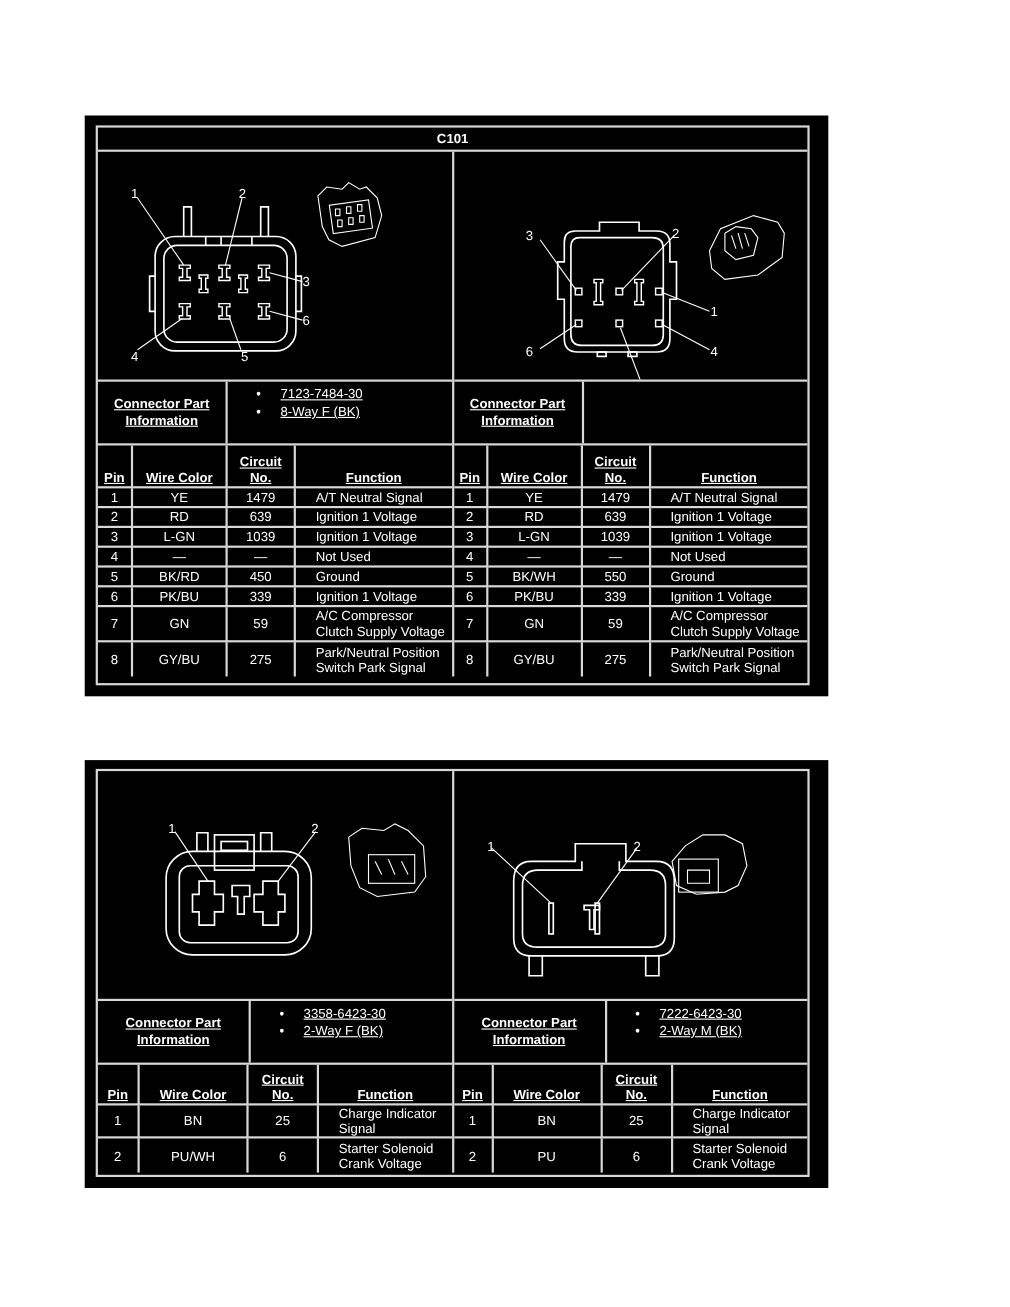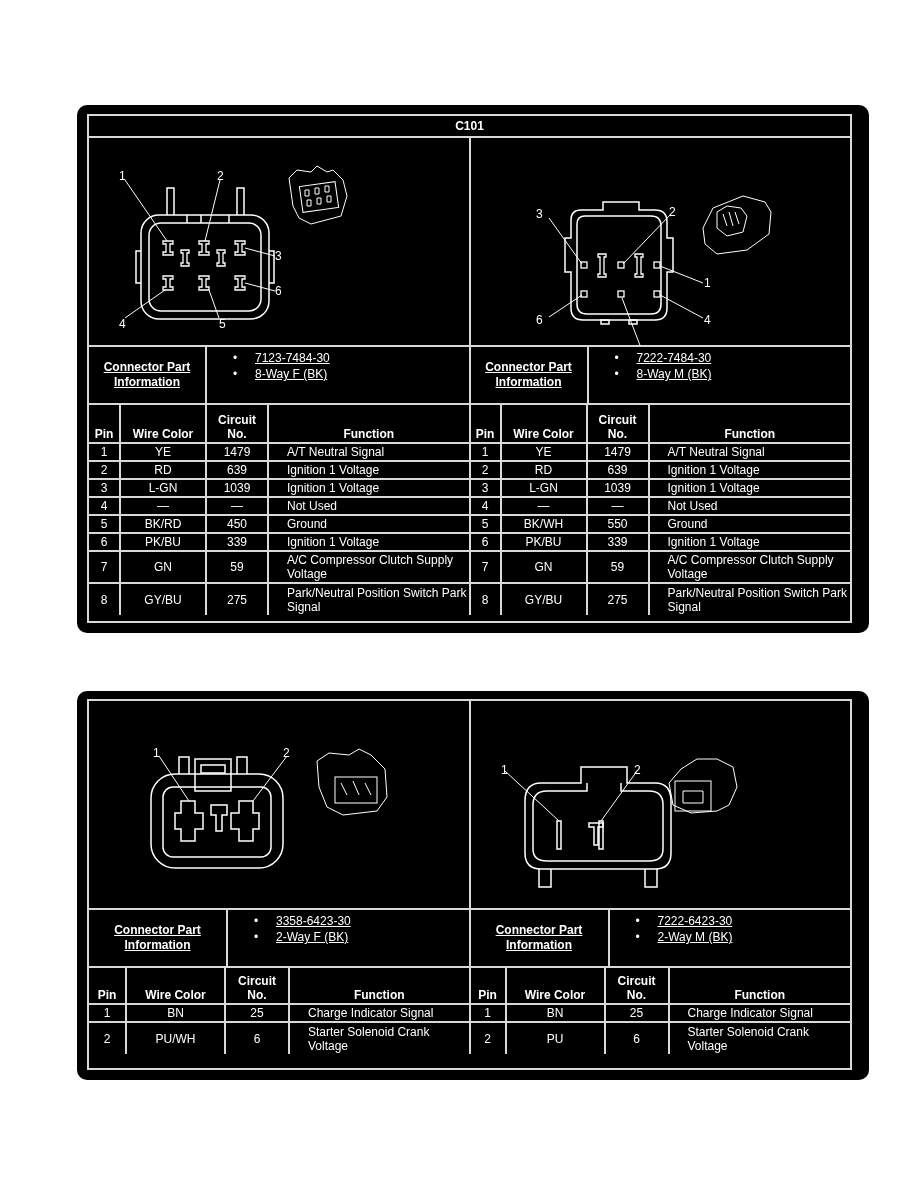--- a/index.html
+++ b/index.html
@@ -1,31 +1,31 @@
 <!DOCTYPE html>
 <html><head>
 <meta charset="utf-8">
 <style>
   html, body { margin: 0; padding: 0; background: #ffffff; }
   body { width: 918px; height: 1188px; position: relative; font-family: "Liberation Sans", sans-serif; color: #ffffff; }
-  .frame { position: absolute; left: 77px; width: 792px; background: #000; border-radius: 10px; }
+  .frame { position: absolute; left: 77px; width: 676px; background: #000; }
   .tbl { position: absolute; left: 10px; right: 17px; border: 2px solid #d8d8d8; }
   .title-row { height: 20px; border-bottom: 2px solid #d8d8d8; text-align: center; font-weight: bold; font-size: 12px; line-height: 20px; }
   .halves { display: flex; }
   .half { flex: 1; display: flex; flex-direction: column; }
   .half.left { border-right: 2px solid #d8d8d8; }
   .diagram { border-bottom: 2px solid #d8d8d8; position: relative; }
   .diagram svg { position: absolute; left: 0; top: 0; }
   .cpi { display: flex; border-bottom: 2px solid #d8d8d8; text-decoration: underline; }
   .cpi-label { border-right: 2px solid #d8d8d8; display: flex; align-items: center; justify-content: center; text-align: center; font-weight: bold; font-size: 12px; line-height: 15px; }
   .cpi-list { flex: 1; padding: 3px 0 0 26px; font-size: 12px; line-height: 16px; }
   .cpi-list div { position: relative; padding-left: 22px; }
   .cpi-list div::before { content: "\2022"; position: absolute; left: 0; top: 0; }
   table.pins { width: 100%; border-collapse: collapse; font-size: 12px; }
-  table.pins th { font-weight: bold; vertical-align: bottom; padding: 0 2px 1px 2px; line-height: 14px; text-align: center; }
+  table.pins th { font-weight: bold; vertical-align: bottom; padding: 0 2px 1px 2px; line-height: 14px; text-align: center; text-decoration: underline; }
   table.pins td { line-height: 14px; padding: 0 2px; text-align: center; }
   table.pins th, table.pins td { border: 2px solid #d8d8d8; }
   table.pins tr > *:first-child { border-left: none; }
   table.pins tr > *:last-child { border-right: none; }
   table.pins tr:last-child td { border-bottom: none; }
   table.pins td.fn { text-align: left; padding-left: 18px; }
   table.pins tr.hdr th { border-top: none; }
 </style>
 </head>
 <body>
@@ -194,24 +194,20 @@
               <path d="M232 90 l10 -20 l30 -12 l22 6 l6 10 l-2 22 l-22 16 l-30 4 l-12 -10 z"></path>
               <path d="M246 74 l10 -6 l14 2 l6 8 l-4 16 l-16 4 l-10 -8 z"></path>
               <path d="M252 76 l4 12 M258 74 l4 14 M264 74 l4 12"></path>
             </g>
           </svg>
         </div>
         <div class="cpi" style="height:56px;">
           <div class="cpi-label" style="width:116px;">
             <span><span>Connector Part</span><br><span>Information</span></span>
           </div>
-          <div class="cpi-list">
-            <div>7222-7484-30</div>
-            <div>8-Way M (BK)</div>
-          </div>
         </div>
         <table class="pins">
           <colgroup>
               <col style="width:30px">
               <col style="width:86px">
               <col style="width:62px">
               <col>
             </colgroup>
           <tbody>
               <tr class="hdr" style="height:38px;">

